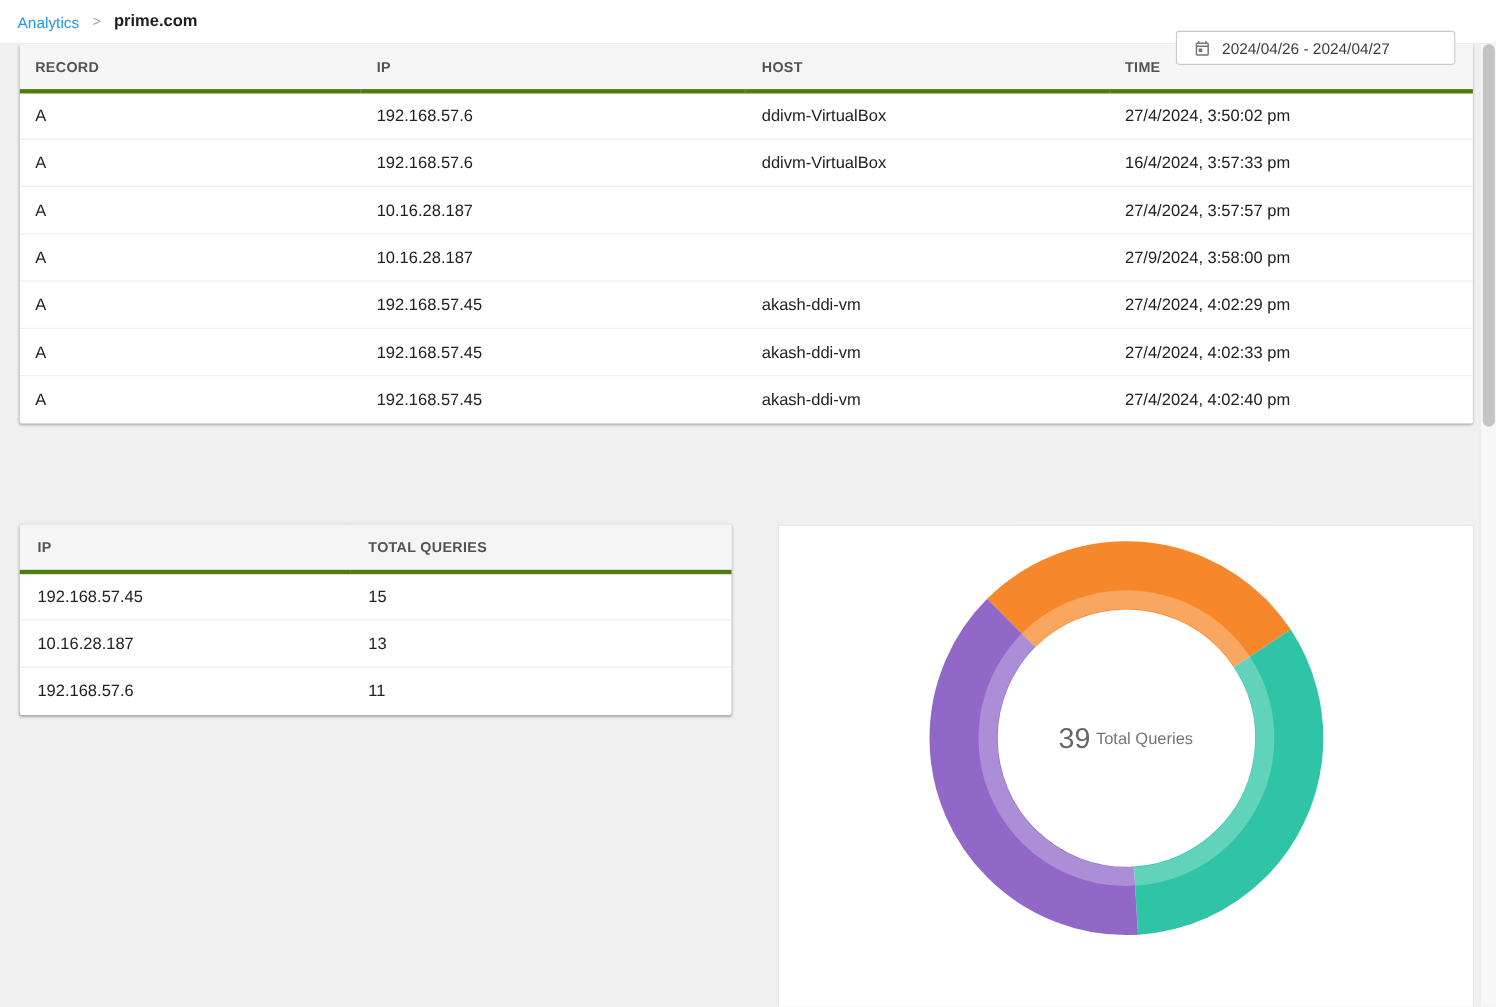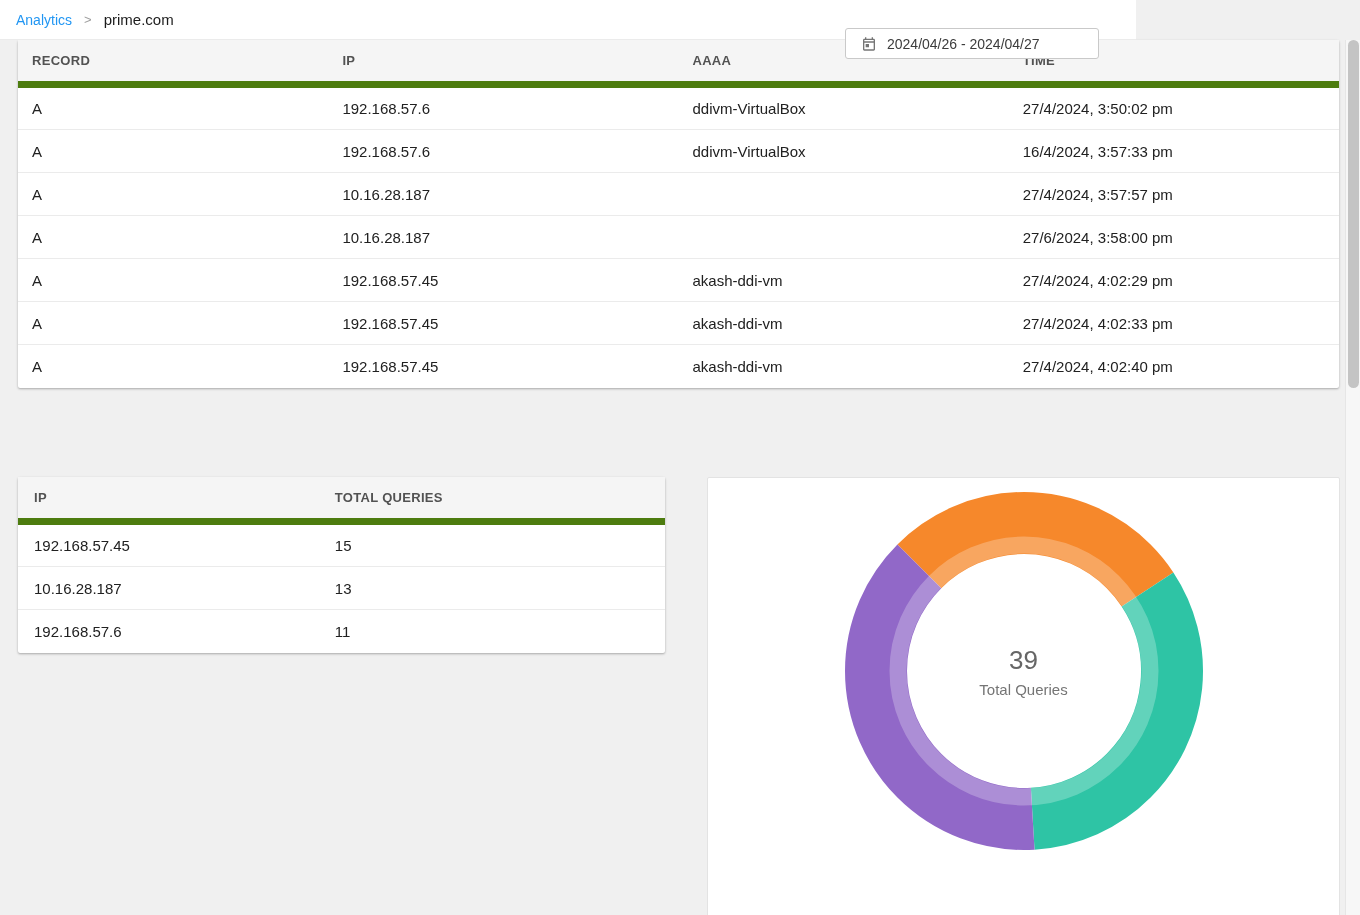--- a/index.html
+++ b/index.html
@@ -7,27 +7,27 @@
   body {
     font-family:"Liberation Sans","DejaVu Sans",sans-serif;
     background:#f0f0f0;
     overflow:hidden;
     position:relative;
     color:#212121;
   }
 
   
   .topbar {
-    position:absolute; top:0; left:0; width:1136px; height:40px;
+    position:absolute; top:0; left:0; width:1360px; height:40px;
     background:#ffffff; border-bottom:1px solid #ebebeb;
     display:flex; align-items:center; padding:0 37px 0 16px; z-index:10;
   }
   .crumb-parent { color:#2196f3; font-size:14px; cursor:pointer; text-decoration:none; }
   .crumb-sep { color:#9e9e9e; font-size:13px; margin:0 12px; }
-  .crumb-current { color:#1c1c1c; font-size:15px; font-weight:400; }
+  .crumb-current { color:#1c1c1c; font-size:15px; font-weight:700; }
   .topbar-right { margin-left:auto; display:flex; gap:30px;flex-direction:column; }
   .pdf-icon { display:flex; align-items:center; cursor:pointer; }
   .datebox {
     display:flex; align-items:center; gap:10px;
     border:1px solid #c9c9c9; border-radius:3px; background:#fff;
     height:31px; width:254px; padding:0 15px; cursor:pointer;
   }
   .datebox .range { font-size:14px; color:#3c3c3c; white-space:nowrap; }
 
   
@@ -40,21 +40,21 @@
   #chart-card {
     position:absolute; left:707px; top:477px; width:633px; height:460px;
     background:#fff; border:1px solid #e3e3e3; border-radius:2px;
   }
 
   
   table { width:100%; border-collapse:collapse; table-layout:fixed; }
   th {
     background:#f5f5f5; text-align:left;
     font-size:13px; font-weight:700; color:#525252; letter-spacing:0.3px;
-    padding:13px 14px; border-bottom:7px solid #4d7c0f;
+    padding:13px 14px; border-bottom:4px solid #4d7c0f;
   }
   td {
     font-size:15px; color:#212121;
     padding:12px 14px; height:43px;
     border-bottom:1px solid #ebebeb;
     overflow:hidden; white-space:nowrap; text-overflow:ellipsis;
   }
   tbody tr:last-child td { border-bottom:none; }
 
   #records-card th:nth-child(1){ width:23.5%; }
@@ -62,21 +62,21 @@
   #records-card th:nth-child(3){ width:25%;   }
   #records-card th:nth-child(4){ width:25%;   }
 
   #queries-card th, #queries-card td { padding-left:16px; padding-right:16px; }
   #queries-card th:nth-child(1){ width:46.5%; }
 
   
   .chart-title { padding:17px 16px 0 16px; font-size:14px; color:#666; }
   .donut-wrap { position:relative; width:360px; height:360px; margin:13px auto 0 auto; }
   .donut-center {
-    position:absolute; inset:0; display:flex; flex-direction:column;
+    position:absolute; inset:0; display:flex; flex-direction:row;
     align-items:center; justify-content:center; gap:5px; pointer-events:none;
   }
   .donut-total { font-size:26px; color:#666; }
   .donut-sub   { font-size:15px; color:#757575; }
 
   
   .scrollbar {
     position:absolute; right:0; top:40px; bottom:0; width:15px;
     background:#f7f7f7; border-left:1px solid #e6e6e6; z-index:11;
   }
@@ -110,21 +110,21 @@
     </div>
   </div>
 </div>
 
 <div id="records-card" class="card">
   <table>
     <thead>
       <tr>
         <th>RECORD</th>
         <th>IP</th>
-        <th>AAAA</th>
+        <th>HOST</th>
         <th>TIME</th>
       </tr>
     </thead>
     <tbody>
         <tr>
           <td>A</td>
           <td>192.168.57.6</td>
           <td>ddivm-VirtualBox</td>
           <td>27/4/2024, 3:50:02 pm</td>
         </tr>
@@ -137,21 +137,21 @@
         <tr>
           <td>A</td>
           <td>10.16.28.187</td>
           <td></td>
           <td>27/4/2024, 3:57:57 pm</td>
         </tr>
         <tr>
           <td>A</td>
           <td>10.16.28.187</td>
           <td></td>
-          <td>27/6/2024, 3:58:00 pm</td>
+          <td>27/9/2024, 3:58:00 pm</td>
         </tr>
         <tr>
           <td>A</td>
           <td>192.168.57.45</td>
           <td>akash-ddi-vm</td>
           <td>27/4/2024, 4:02:29 pm</td>
         </tr>
         <tr>
           <td>A</td>
           <td>192.168.57.45</td>

